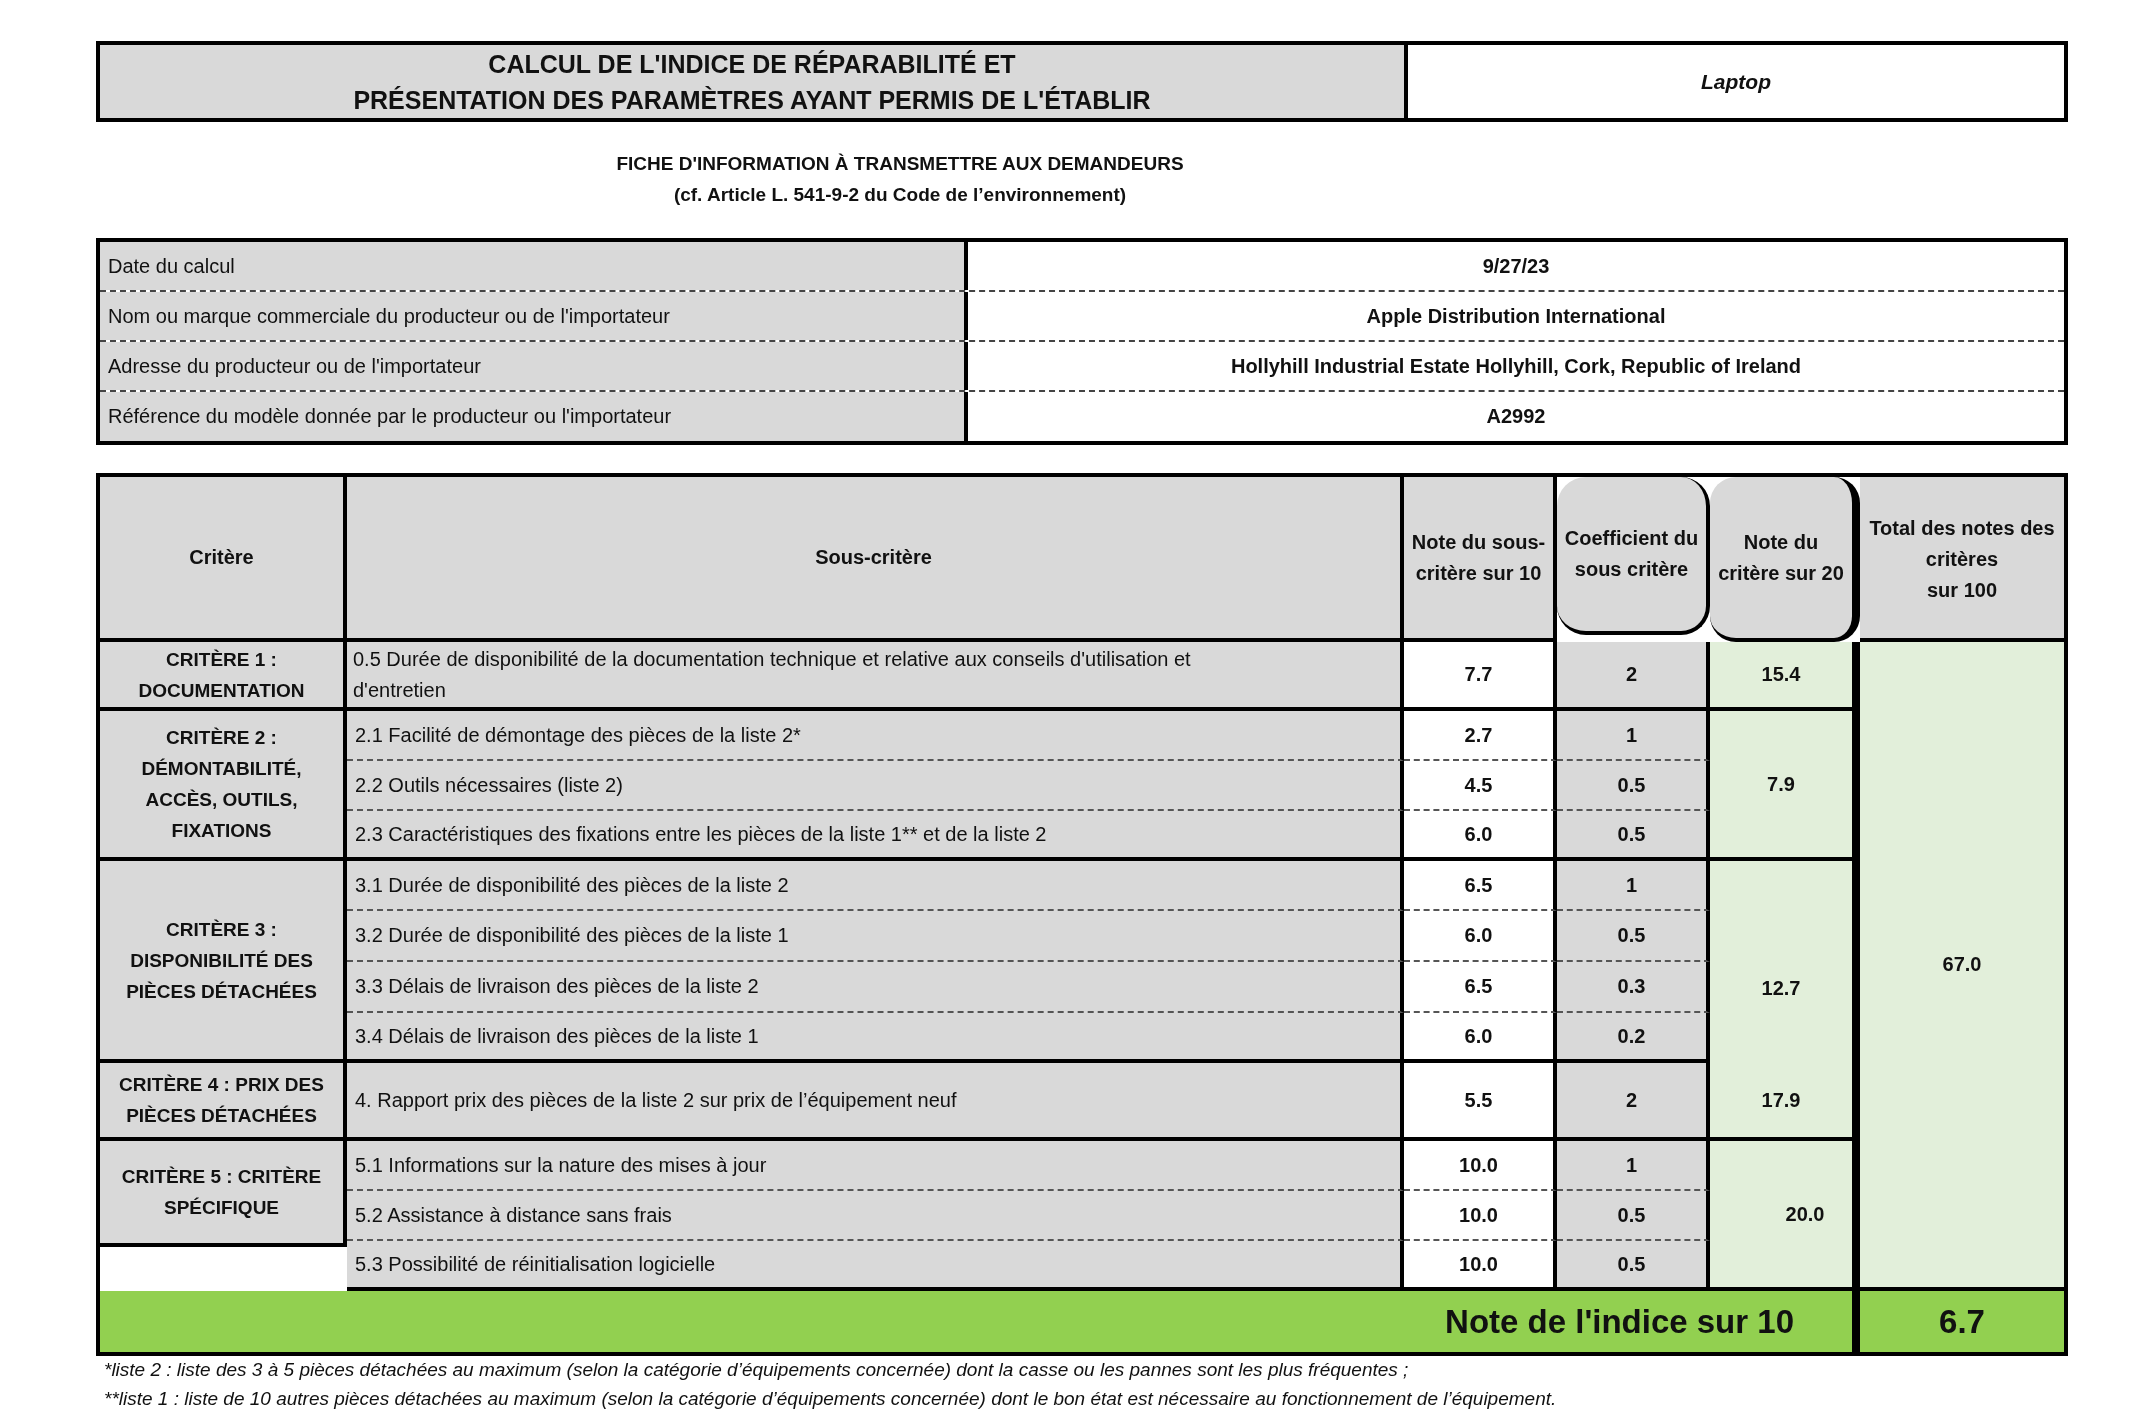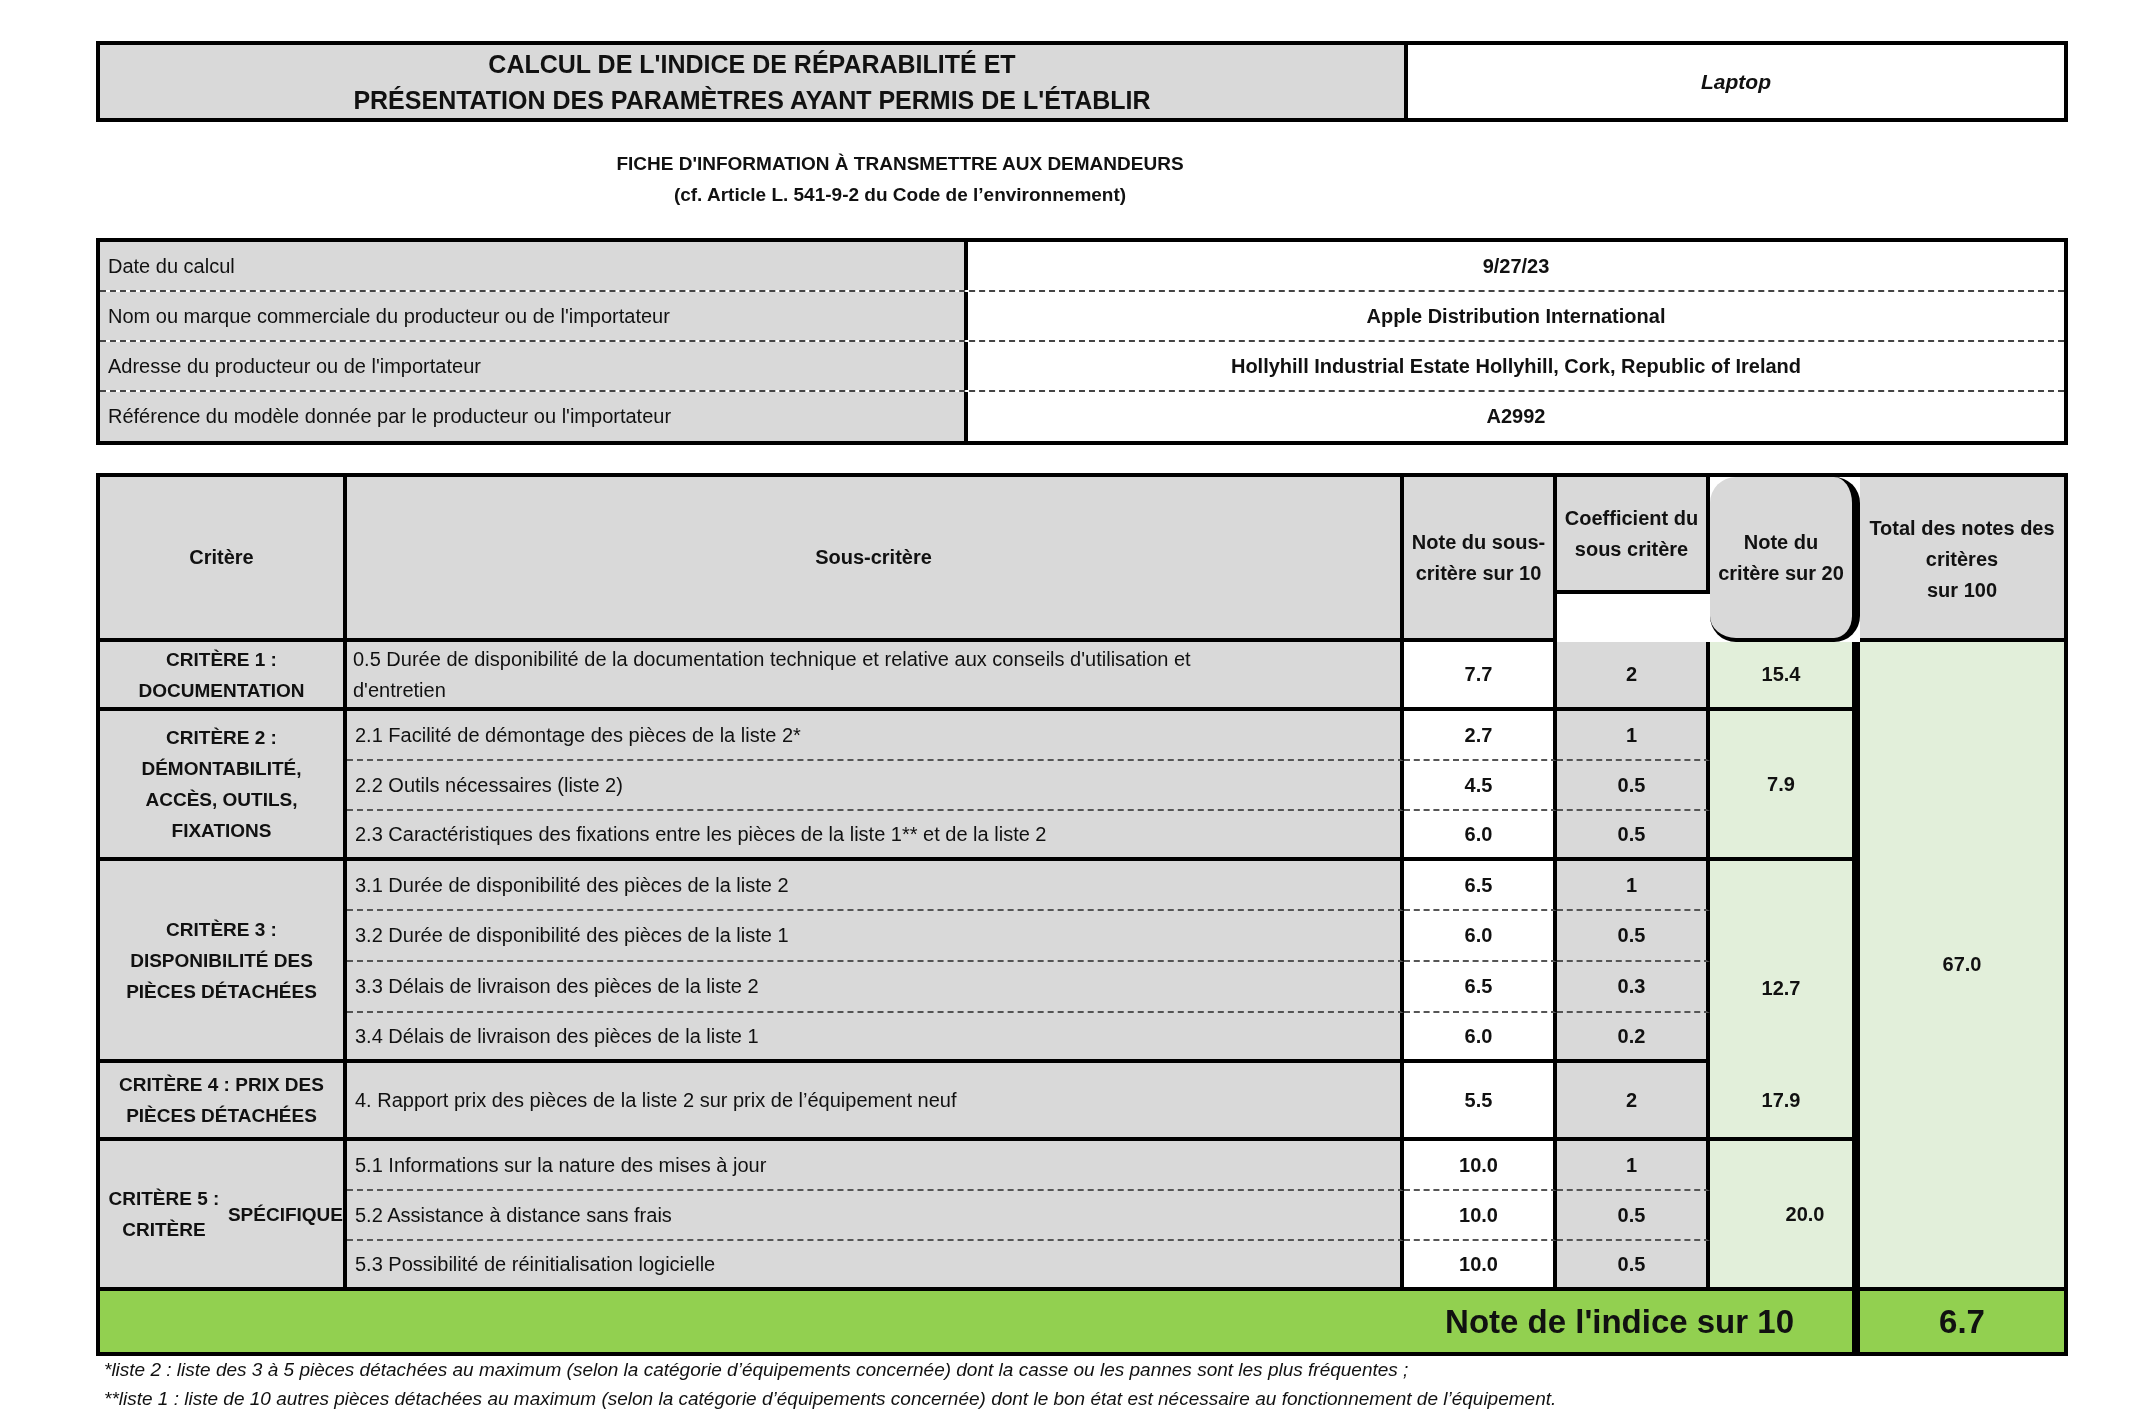--- a/index.html
+++ b/index.html
@@ -77,21 +77,21 @@
 </div>
 
 <div id="main" class="abs">
 
   <div class="cell grey center hdr vb hb" style="left:0;top:0;width:247px;height:165px;">Critère</div>
   <div class="cell grey center hdr vb hb" style="left:247px;top:0;width:1057px;height:165px;">Sous-critère</div>
   <div class="cell grey center hdr vb hb" style="left:1304px;top:0;width:153px;height:165px;flex-direction:column;">
     <div>Note du sous-</div>
     <div>critère sur 10</div>
   </div>
-  <div class="cell grey center hdr vb hb" style="left:1457px;top:0;width:153px;height:117px;flex-direction:column;">
+  <div class="cell grey center hdr vb hb" style="left:1457px;top:0;width:153px;height:158px;flex-direction:column;border-radius:29px;">
     <div>Coefficient du</div>
     <div>sous critère</div>
   </div>
   <div class="cell grey center hdr vb hb" style="left:1610px;top:0;width:150px;height:165px;flex-direction:column;border-right-width:8px;border-radius:26px;">
     <div>Note du</div>
     <div>critère sur 20</div>
   </div>
   <div class="cell grey center hdr hb" style="left:1760px;top:0;width:204px;height:165px;flex-direction:column;justify-content:flex-start;padding-top:36px;">
     <div>Total des notes des</div>
     <div>critères</div>
@@ -148,21 +148,21 @@
 
   <div class="cell grey center crit vb hb" style="left:0;top:586px;width:247px;height:78px;flex-direction:column;">
     <div>CRITÈRE 4 : PRIX DES</div>
     <div>PIÈCES DÉTACHÉES</div>
   </div>
   <div class="cell grey left sub vb hb" style="left:247px;top:586px;width:1057px;height:78px;">4. Rapport prix des pièces de la liste 2 sur prix de l’équipement neuf</div>
   <div class="cell white center num vb hb" style="left:1304px;top:586px;width:153px;height:78px;">5.5</div>
   <div class="cell grey center num vb hb" style="left:1457px;top:586px;width:153px;height:78px;">2</div>
   <div class="cell lgreen center num vb hb" style="left:1610px;top:586px;width:150px;height:78px;border-right-width:8px;">17.9</div>
 
-  <div class="cell grey center crit vb hb" style="left:0;top:664px;width:247px;height:150px;flex-direction:row;">
+  <div class="cell grey center crit vb hb" style="left:0;top:664px;width:247px;height:106px;flex-direction:column;">
     <div>CRITÈRE 5 : CRITÈRE</div>
     <div>SPÉCIFIQUE</div>
   </div>
   <div class="cell grey left sub vb db" style="left:247px;top:664px;width:1057px;height:50px;">5.1 Informations sur la nature des mises à jour</div>
   <div class="cell white center num vb db" style="left:1304px;top:664px;width:153px;height:50px;">10.0</div>
   <div class="cell grey center num vb db" style="left:1457px;top:664px;width:153px;height:50px;">1</div>
   <div class="cell grey left sub vb db" style="left:247px;top:714px;width:1057px;height:50px;">5.2 Assistance à distance sans frais</div>
   <div class="cell white center num vb db" style="left:1304px;top:714px;width:153px;height:50px;">10.0</div>
   <div class="cell grey center num vb db" style="left:1457px;top:714px;width:153px;height:50px;">0.5</div>
   <div class="cell grey left sub vb hb" style="left:247px;top:764px;width:1057px;height:50px;">5.3 Possibilité de réinitialisation logicielle</div>

